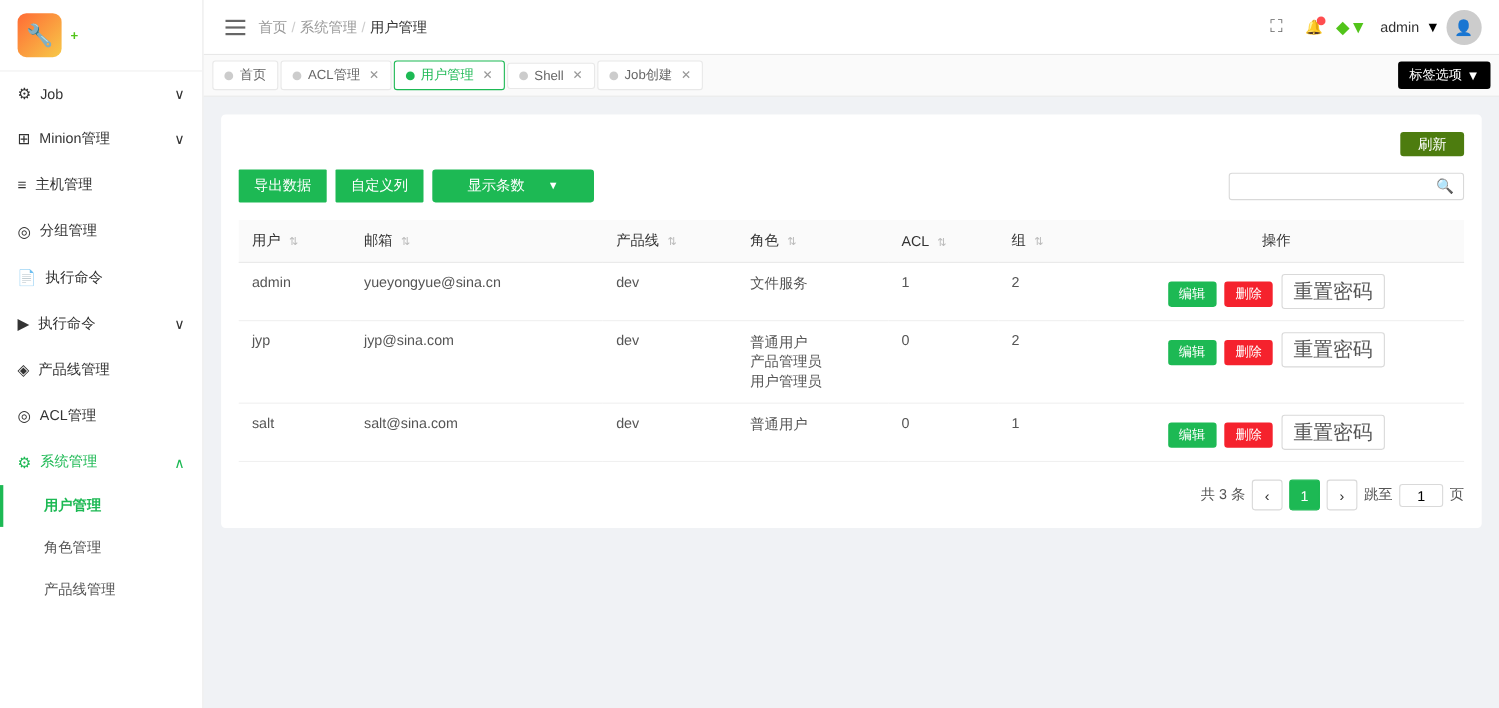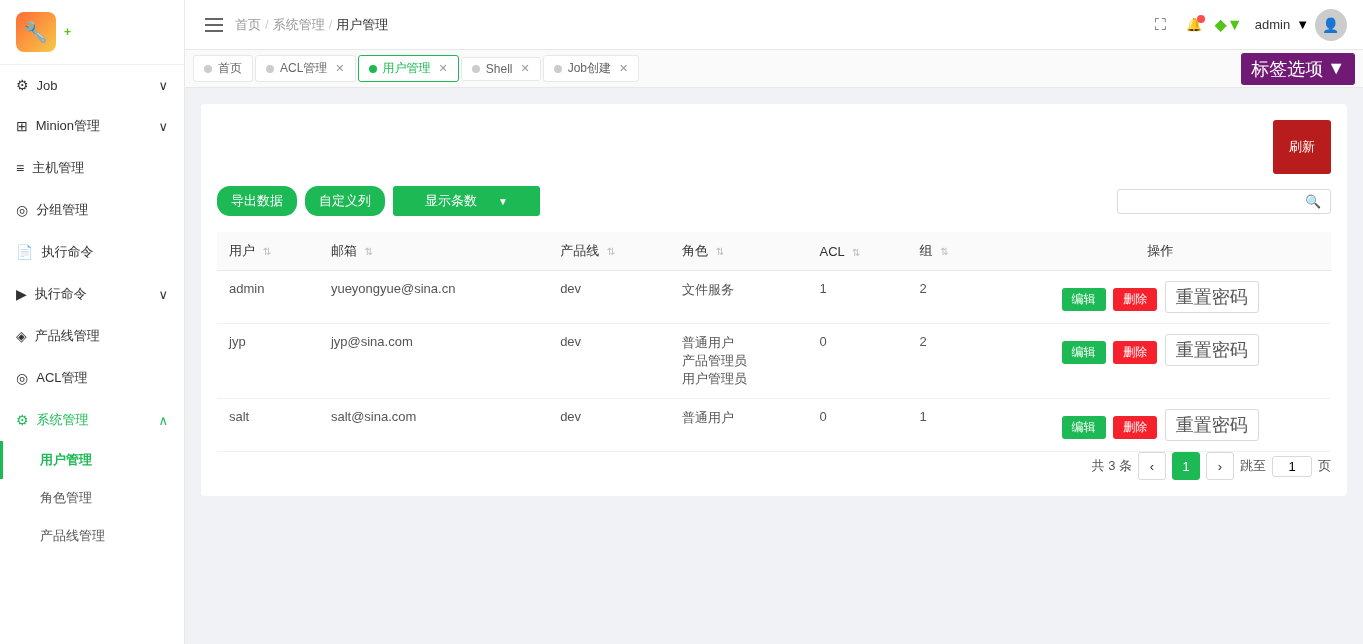--- a/index.html
+++ b/index.html
@@ -37,48 +37,48 @@
     .diamond-icon { color: #52c41a; font-size: 16px; }
 
     
     .tabs-bar { background: #fafafa; border-bottom: 1px solid #e8e8e8; display: flex; align-items: center; padding: 0 8px; height: 38px; flex-shrink: 0; gap: 2px; }
     .tab { display: flex; align-items: center; gap: 6px; padding: 4px 10px; border: 1px solid #e8e8e8; border-radius: 3px; background: #fff; cursor: pointer; font-size: 12px; color: #666; white-space: nowrap; }
     .tab.active { background: #fff; border-color: #1db954; color: #1db954; }
     .tab-dot { width: 8px; height: 8px; border-radius: 50%; background: #ccc; flex-shrink: 0; }
     .tab-dot.green { background: #1db954; }
     .tab-close { cursor: pointer; color: #999; font-size: 11px; margin-left: 2px; }
     .tabs-actions { margin-left: auto; }
-    .tags-btn { background: #701a75; color: #fff; border: none; padding: 4px 10px; border-radius: 3px; cursor: pointer; font-size: 18px; display: flex; align-items: center; gap: 4px; }
+    .tags-btn { background: #000000; color: #fff; border: none; padding: 4px 10px; border-radius: 3px; cursor: pointer; font-size: 12px; display: flex; align-items: center; gap: 4px; }
 
     
     .content { flex: 1; overflow-y: auto; padding: 16px; background: #f0f2f5; }
     .content-panel { background: #fff; border-radius: 4px; padding: 16px; }
 
     
     .toolbar { display: flex; align-items: center; gap: 8px; margin-bottom: 16px; }
-    .btn-green { background: #1db954; color: #fff; border: none; padding: 6px 14px; border-radius: 13px; cursor: pointer; font-size: 13px; }
+    .btn-green { background: #1db954; color: #fff; border: none; padding: 6px 14px; border-radius: 1px; cursor: pointer; font-size: 13px; }
     .btn-green-outline { background: #1db954; color: #fff; border: none; padding: 6px 32px; border-radius: 3px; cursor: pointer; font-size: 13px; display: flex; align-items: center; gap: 21px; }
-    .refresh-btn { margin-left: auto; background: #b91c1c; color: #fff; border: none; padding: 18px 16px; border-radius: 3px; cursor: pointer; font-size: 13px; }
+    .refresh-btn { margin-left: auto; background: #4d7c0f; color: #fff; border: none; padding: 2px 16px; border-radius: 3px; cursor: pointer; font-size: 13px; }
     .search-box { margin-left: auto; display: flex; align-items: center; border: 1px solid #d9d9d9; border-radius: 3px; padding: 4px 8px; background: #fff; }
     .search-box input { border: none; outline: none; font-size: 13px; width: 180px; }
     .search-icon-btn { cursor: pointer; color: #999; }
 
     
     .data-table { width: 100%; border-collapse: collapse; }
     .data-table th { background: #fafafa; padding: 10px 12px; text-align: left; font-weight: 400; color: #333; border-bottom: 1px solid #e8e8e8; font-size: 13px; white-space: nowrap; }
     .data-table th .sort-arrows { color: #bbb; font-size: 10px; margin-left: 4px; }
     .data-table td { padding: 10px 12px; border-bottom: 1px solid #f0f0f0; font-size: 13px; color: #555; vertical-align: top; }
 
     
     .btn-edit { background: #1db954; color: #fff; border: none; padding: 3px 10px; border-radius: 3px; cursor: pointer; font-size: 12px; margin-right: 4px; }
     .btn-delete { background: #f5222d; color: #fff; border: none; padding: 3px 10px; border-radius: 3px; cursor: pointer; font-size: 12px; margin-right: 4px; }
     .btn-reset { background: #fff; color: #555; border: 1px solid #d9d9d9; padding: 3px 10px; border-radius: 3px; cursor: pointer; font-size: 18px; }
 
     
-    .pagination { display: flex; align-items: center; justify-content: flex-end; gap: 6px; font-size: 13px; color: #555; }
+    .pagination { display: flex; align-items: center; justify-content: flex-end; margin-top: 16px; gap: 6px; font-size: 13px; color: #555; }
     .page-btn { width: 28px; height: 28px; display: flex; align-items: center; justify-content: center; border: 1px solid #d9d9d9; border-radius: 3px; cursor: pointer; background: #fff; color: #333; }
     .page-btn.active { background: #1db954; color: #fff; border-color: #1db954; }
     .page-jump { display: flex; align-items: center; gap: 6px; }
     .page-jump input { width: 40px; border: 1px solid #d9d9d9; border-radius: 3px; padding: 2px 6px; text-align: center; font-size: 13px; }
 
     
     .top-right-bar { display: flex; justify-content: flex-end; margin-bottom: 12px; }
 
     .chevron-down { font-size: 10px; }
 

